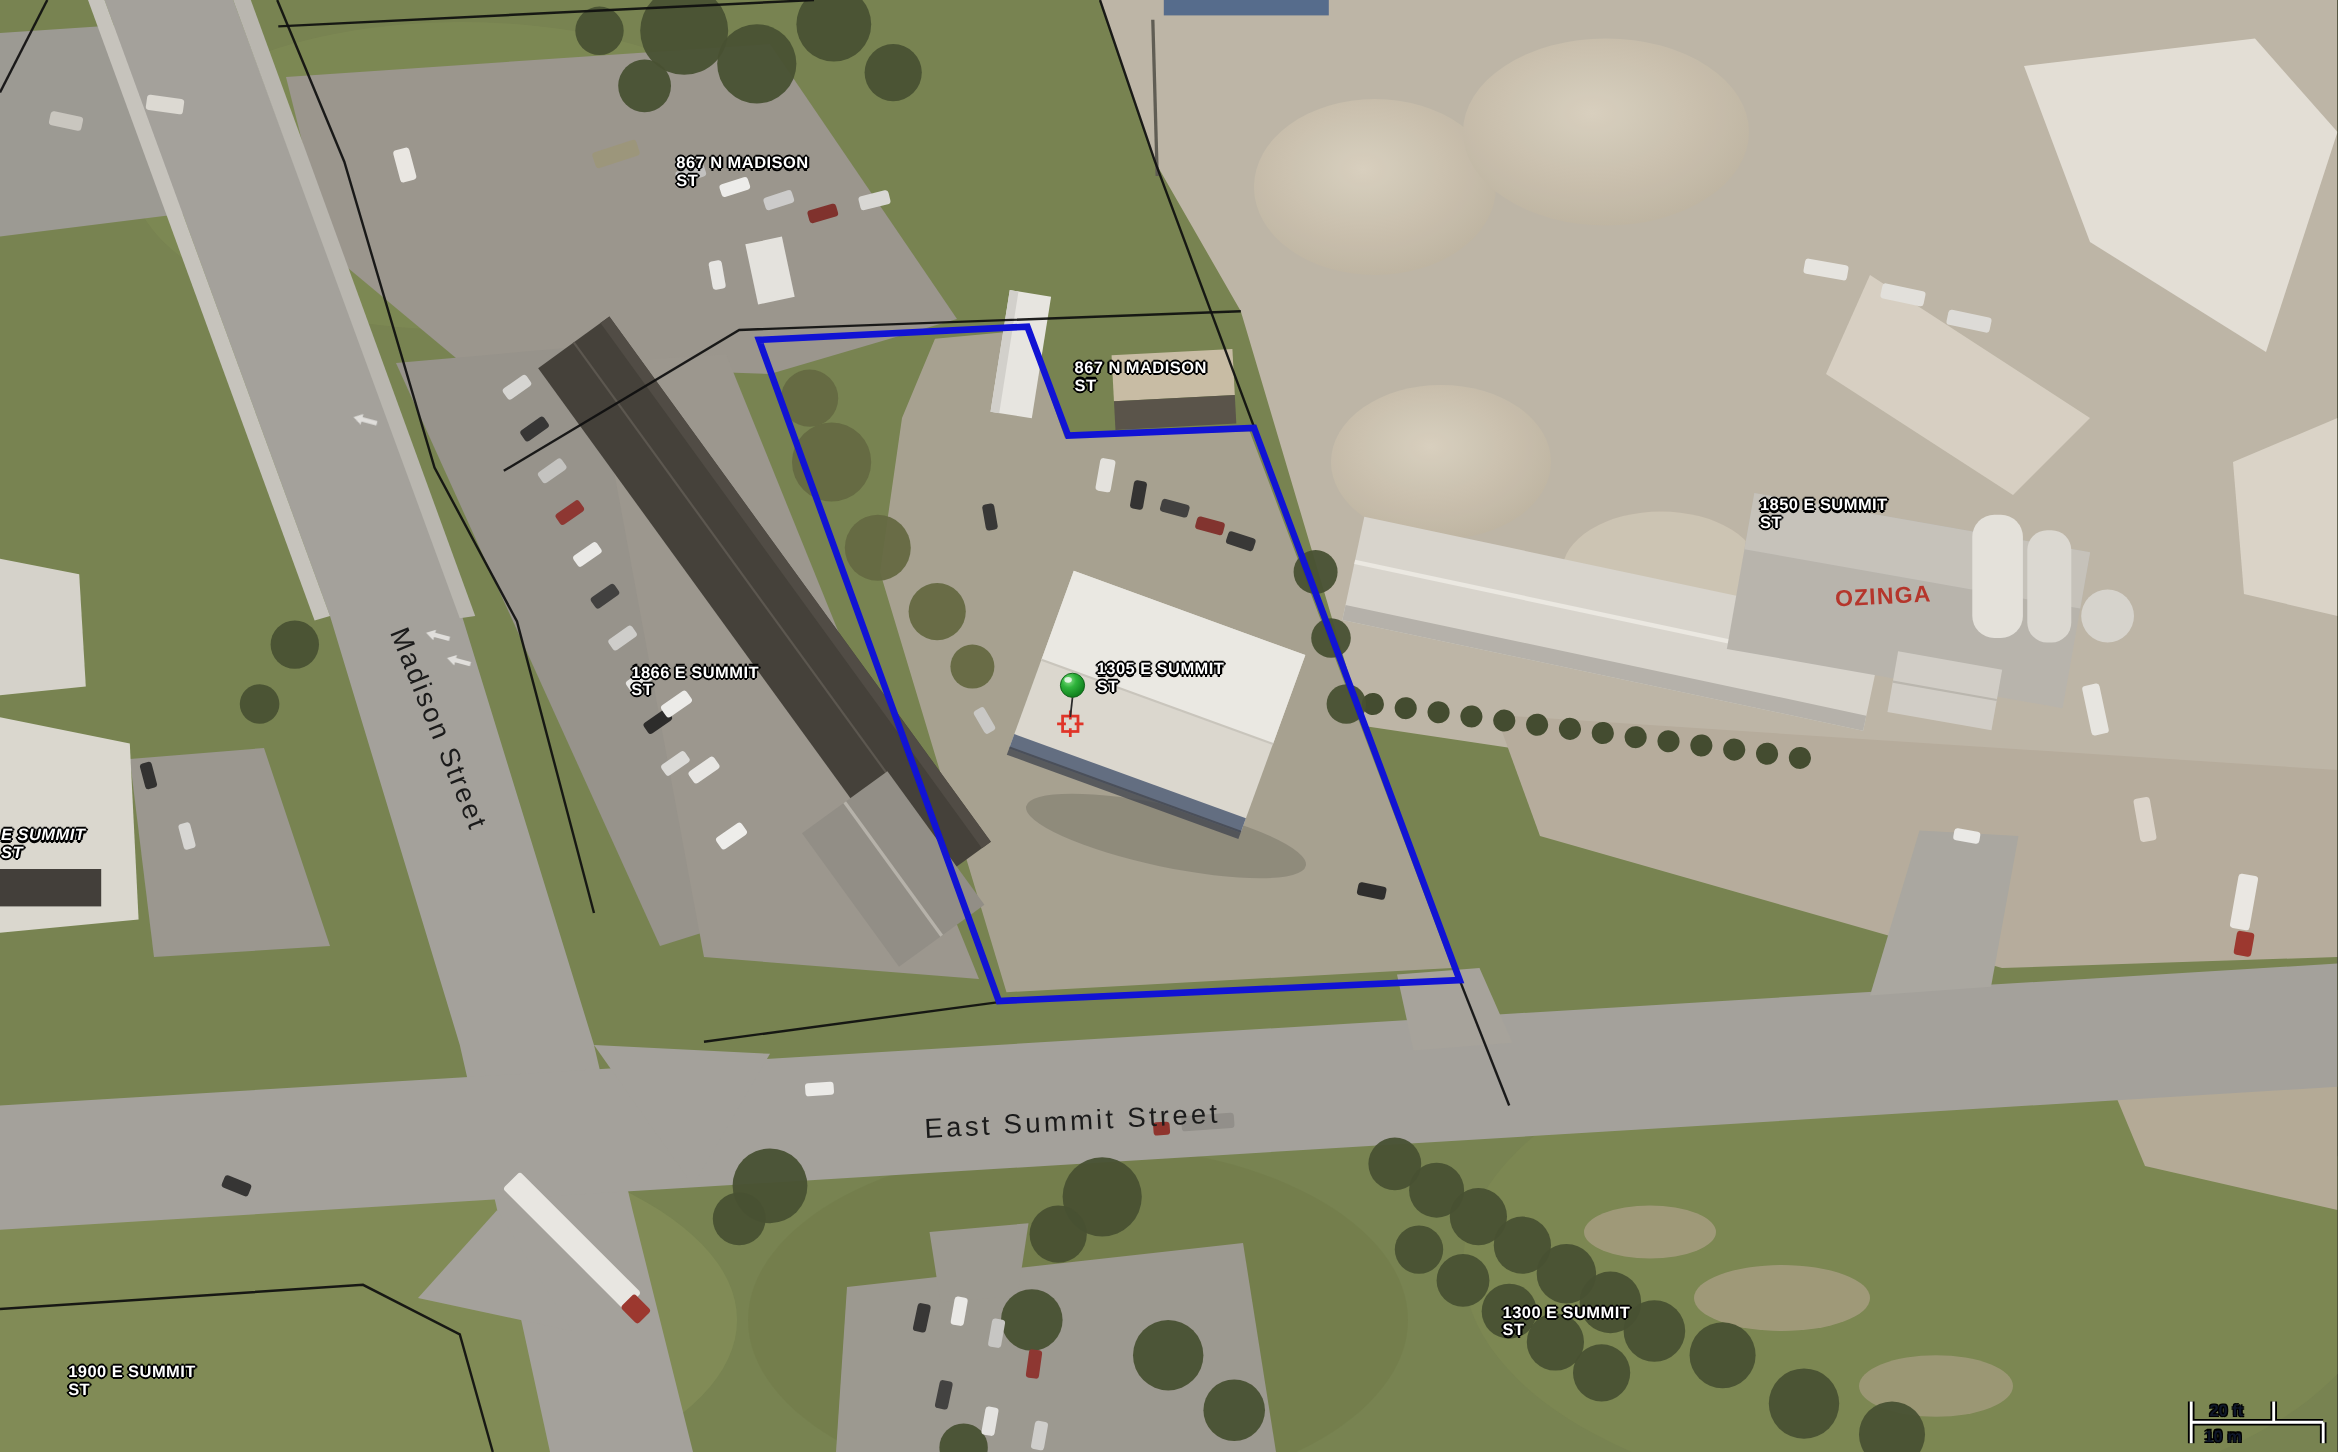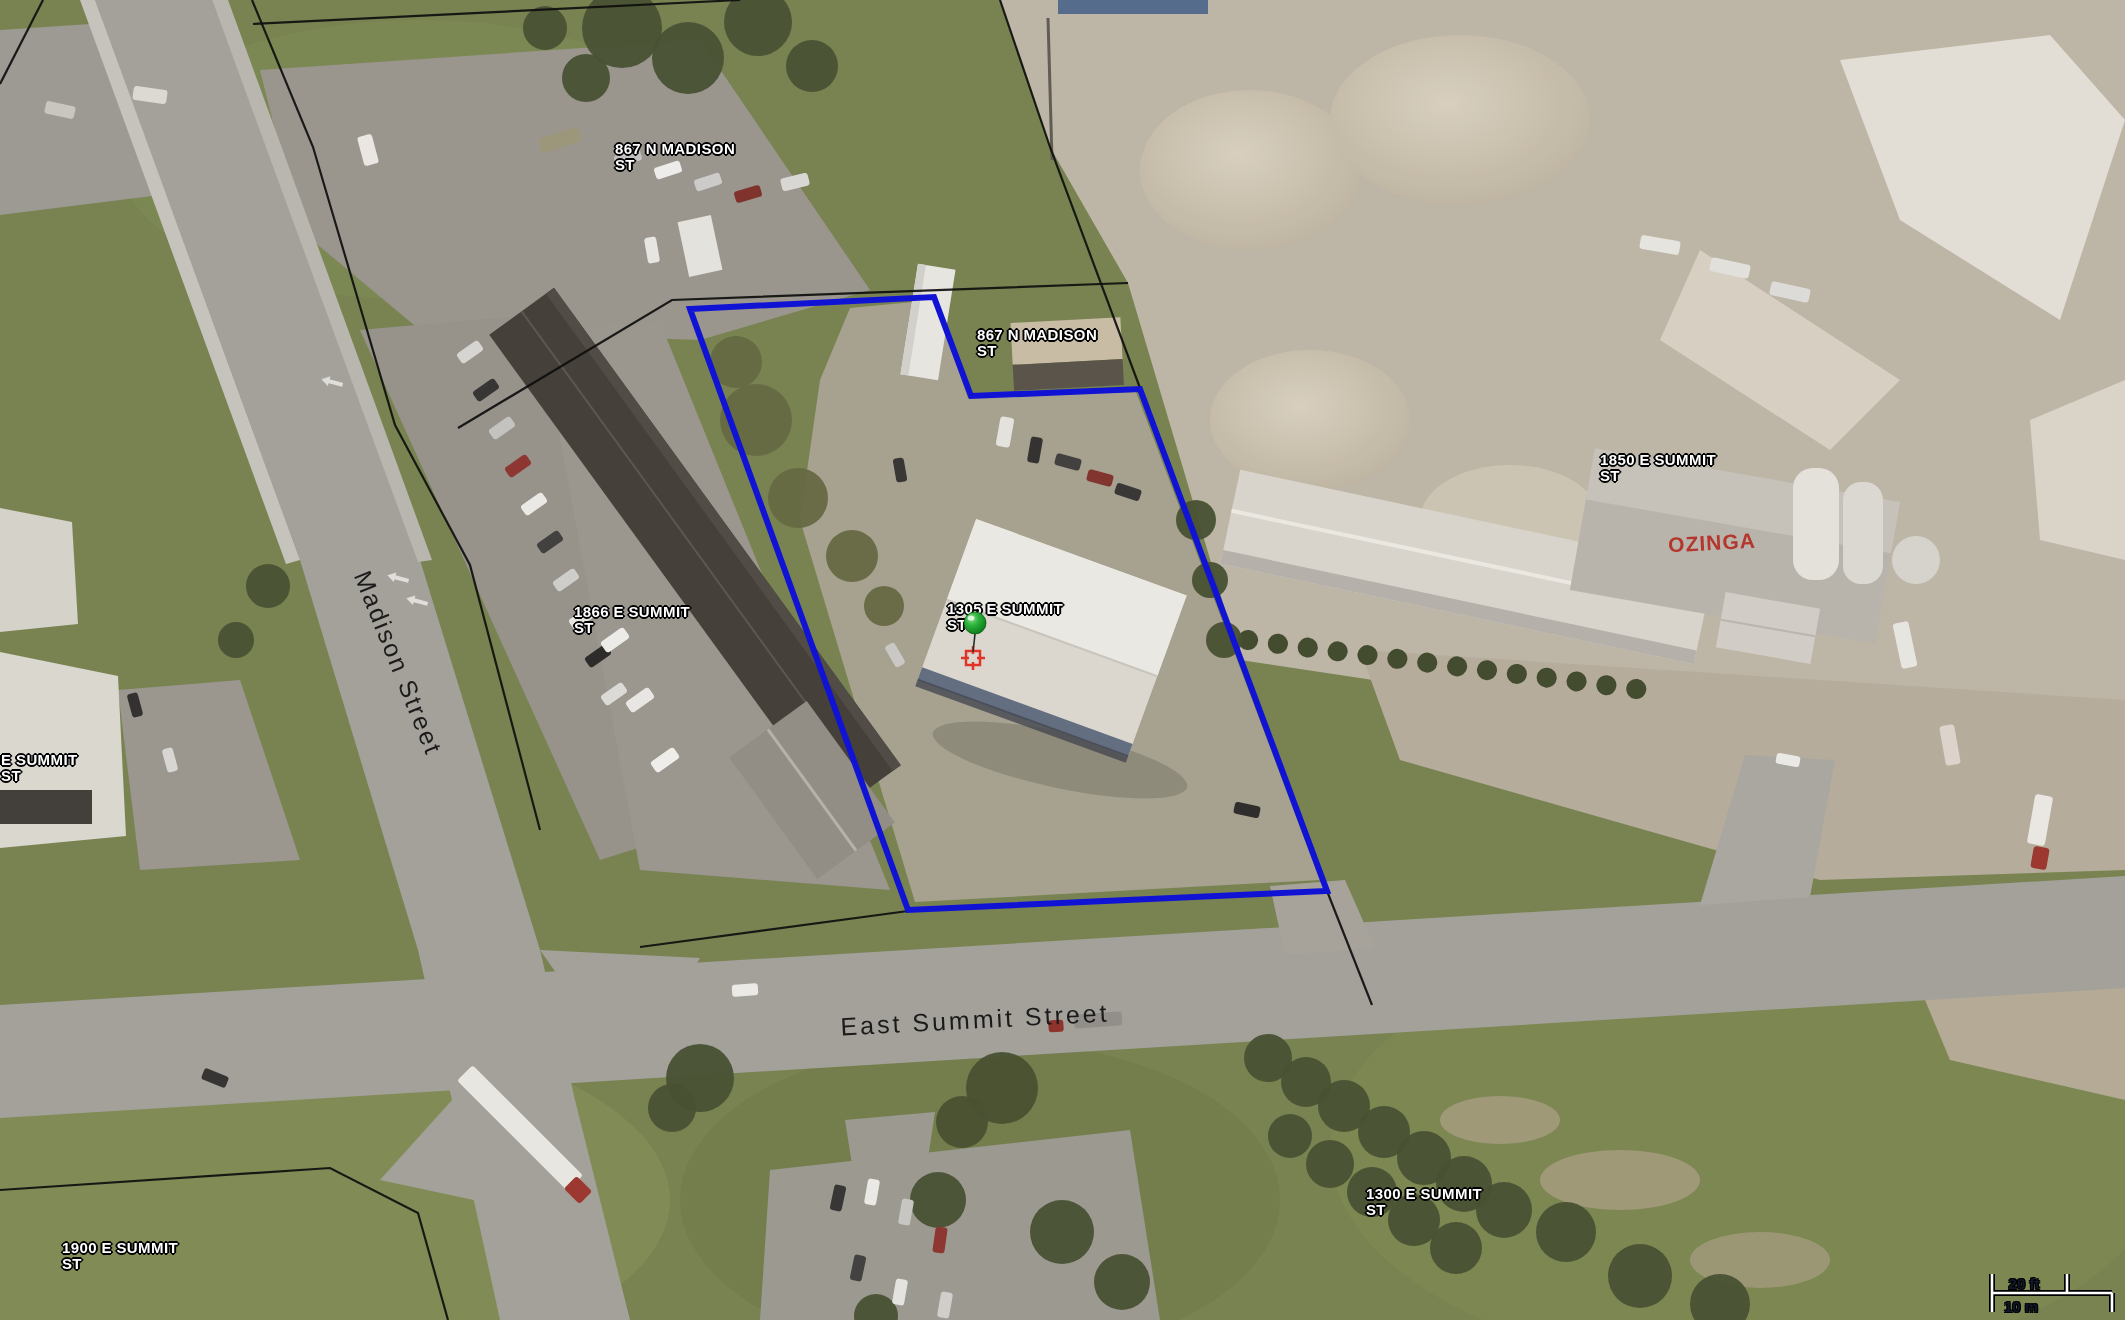--- a/index.html
+++ b/index.html
@@ -4,21 +4,21 @@
 <style>
   html,body{margin:0;padding:0;background:#222;}
   #stage{position:relative;width:2125px;height:1320px;overflow:hidden;background:#73804c;
          font-family:"Liberation Sans",sans-serif;}
   #stage svg{position:absolute;left:0;top:0;}
   .addr{position:absolute;transform:translate(-50%,-50%);text-align:left;white-space:nowrap;
         font:700 15px/16px "Liberation Sans",sans-serif;color:#fff;letter-spacing:.4px;
         text-shadow:-1px -1px 0 #000,1px -1px 0 #000,-1px 1px 0 #000,1px 1px 0 #000,
                     0 -2px 0 #000,0 2px 0 #000,-2px 0 0 #000,2px 0 0 #000;}
   .addr .l2{display:block;}
-  .addr.clipped{transform:translate(0,-50%);text-align:left;}
+  .addr.clipped{transform:translate(0,-50%);text-align:left;font-style:italic;}
   .road-label{position:absolute;white-space:nowrap;color:#1b1b1b;
         font:400 25px "Liberation Sans",sans-serif;letter-spacing:2px;}
   .brand-label{position:absolute;white-space:nowrap;color:#b5362c;
         font:700 21px "Liberation Sans",sans-serif;letter-spacing:1px;
         transform:translate(-50%,-50%) rotate(-3deg);}
   .scale-text{position:absolute;transform:translate(-50%,-50%);white-space:nowrap;
         font:700 15px "Liberation Sans",sans-serif;color:#0f172a;
         text-shadow:-1px -1px 0 #000,1px -1px 0 #000,-1px 1px 0 #000,1px 1px 0 #000;}
   .parcel-line{fill:none;stroke:#0f0f0f;stroke-width:2.2;opacity:.92;}
   .selection-outline{fill:none;stroke:#1113d4;stroke-width:6;stroke-linejoin:miter;}
@@ -270,21 +270,21 @@
   <div class="brand-label" style="left:1712px;top:543px;"><span>OZINGA</span></div>
 
   <div class="addr" style="left:675px;top:157px">
     <span>867 N MADISON</span><span class="l2">ST</span></div>
   <div class="addr" style="left:1037px;top:343px">
     <span>867 N MADISON</span><span class="l2">ST</span></div>
   <div class="addr" style="left:1658px;top:468px">
     <span>1850 E SUMMIT</span><span class="l2">ST</span></div>
   <div class="addr" style="left:632px;top:620px">
     <span>1866 E SUMMIT</span><span class="l2">ST</span></div>
-  <div class="addr" style="left:1005px;top:617px">
+  <div class="addr" style="left:1055px;top:617px">
     <span>1305 E SUMMIT</span><span class="l2">ST</span></div>
   <div class="addr clipped" style="left:1px;top:768px">
     <span>E SUMMIT</span><span class="l2">ST</span></div>
   <div class="addr" style="left:120px;top:1256px">
     <span>1900 E SUMMIT</span><span class="l2">ST</span></div>
   <div class="addr" style="left:1424px;top:1202px">
     <span>1300 E SUMMIT</span><span class="l2">ST</span></div>
 
   <svg width="2125" height="1320" viewBox="0 0 2125 1320">
     <defs>

